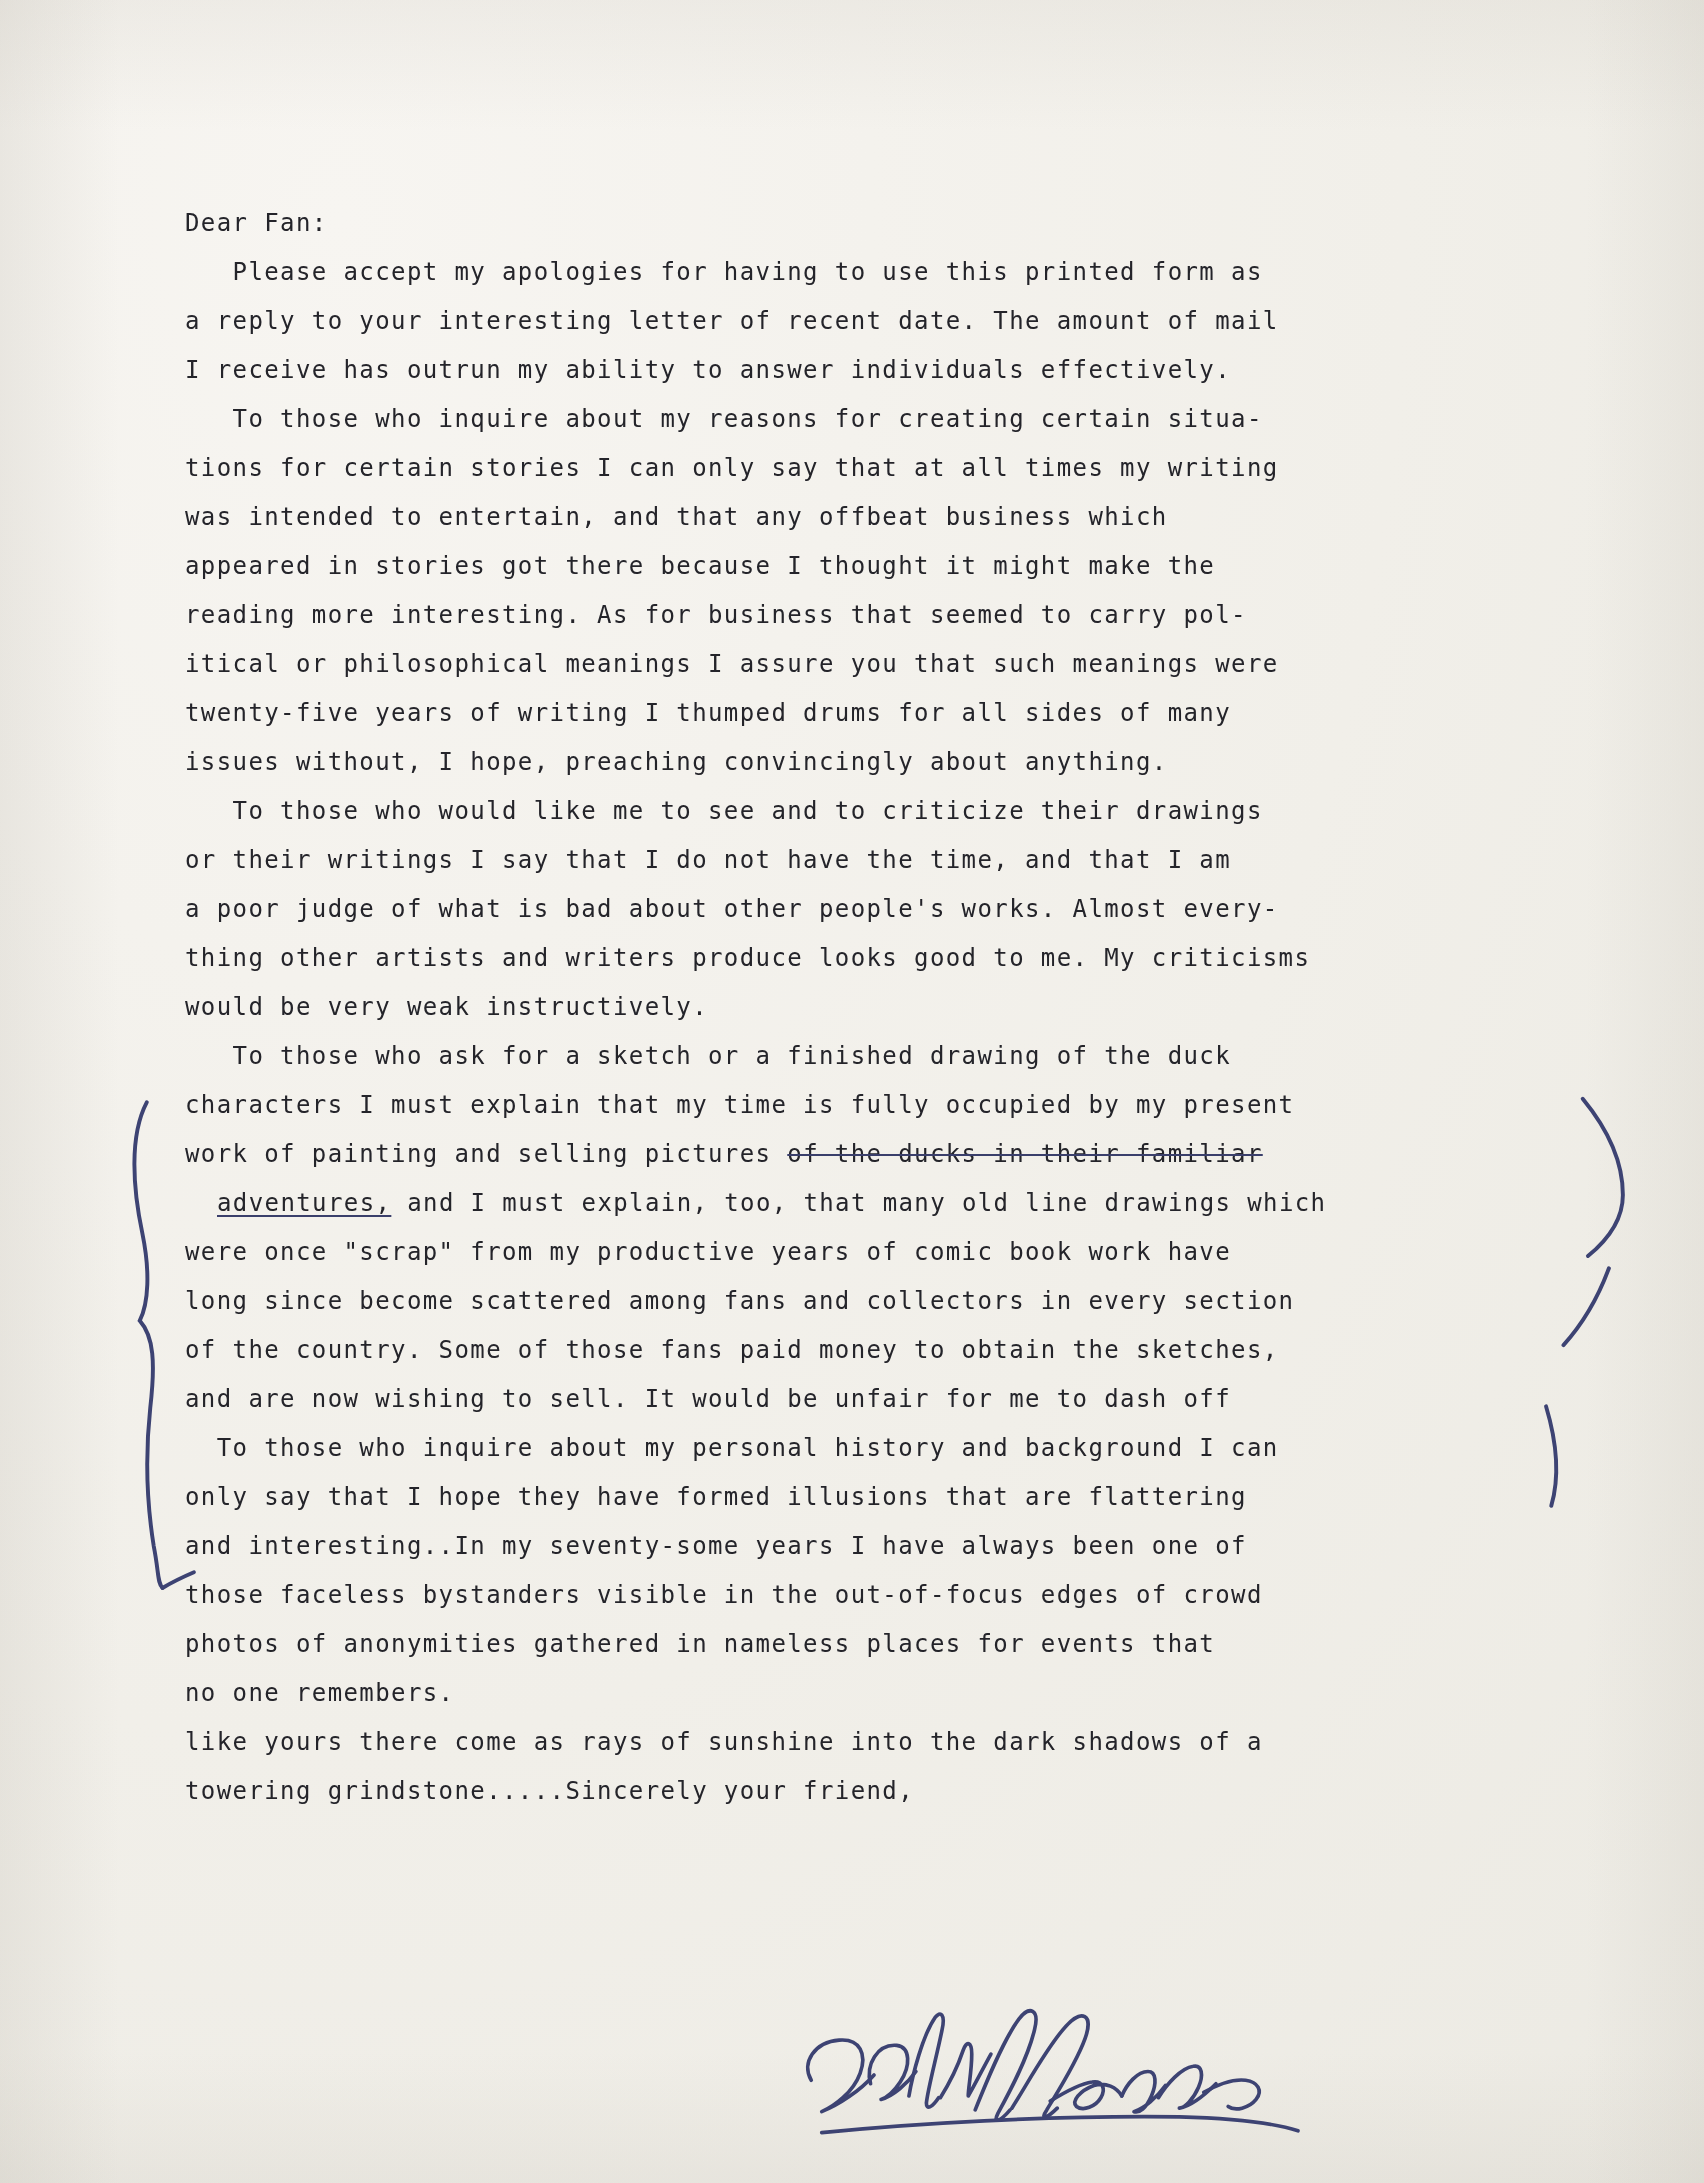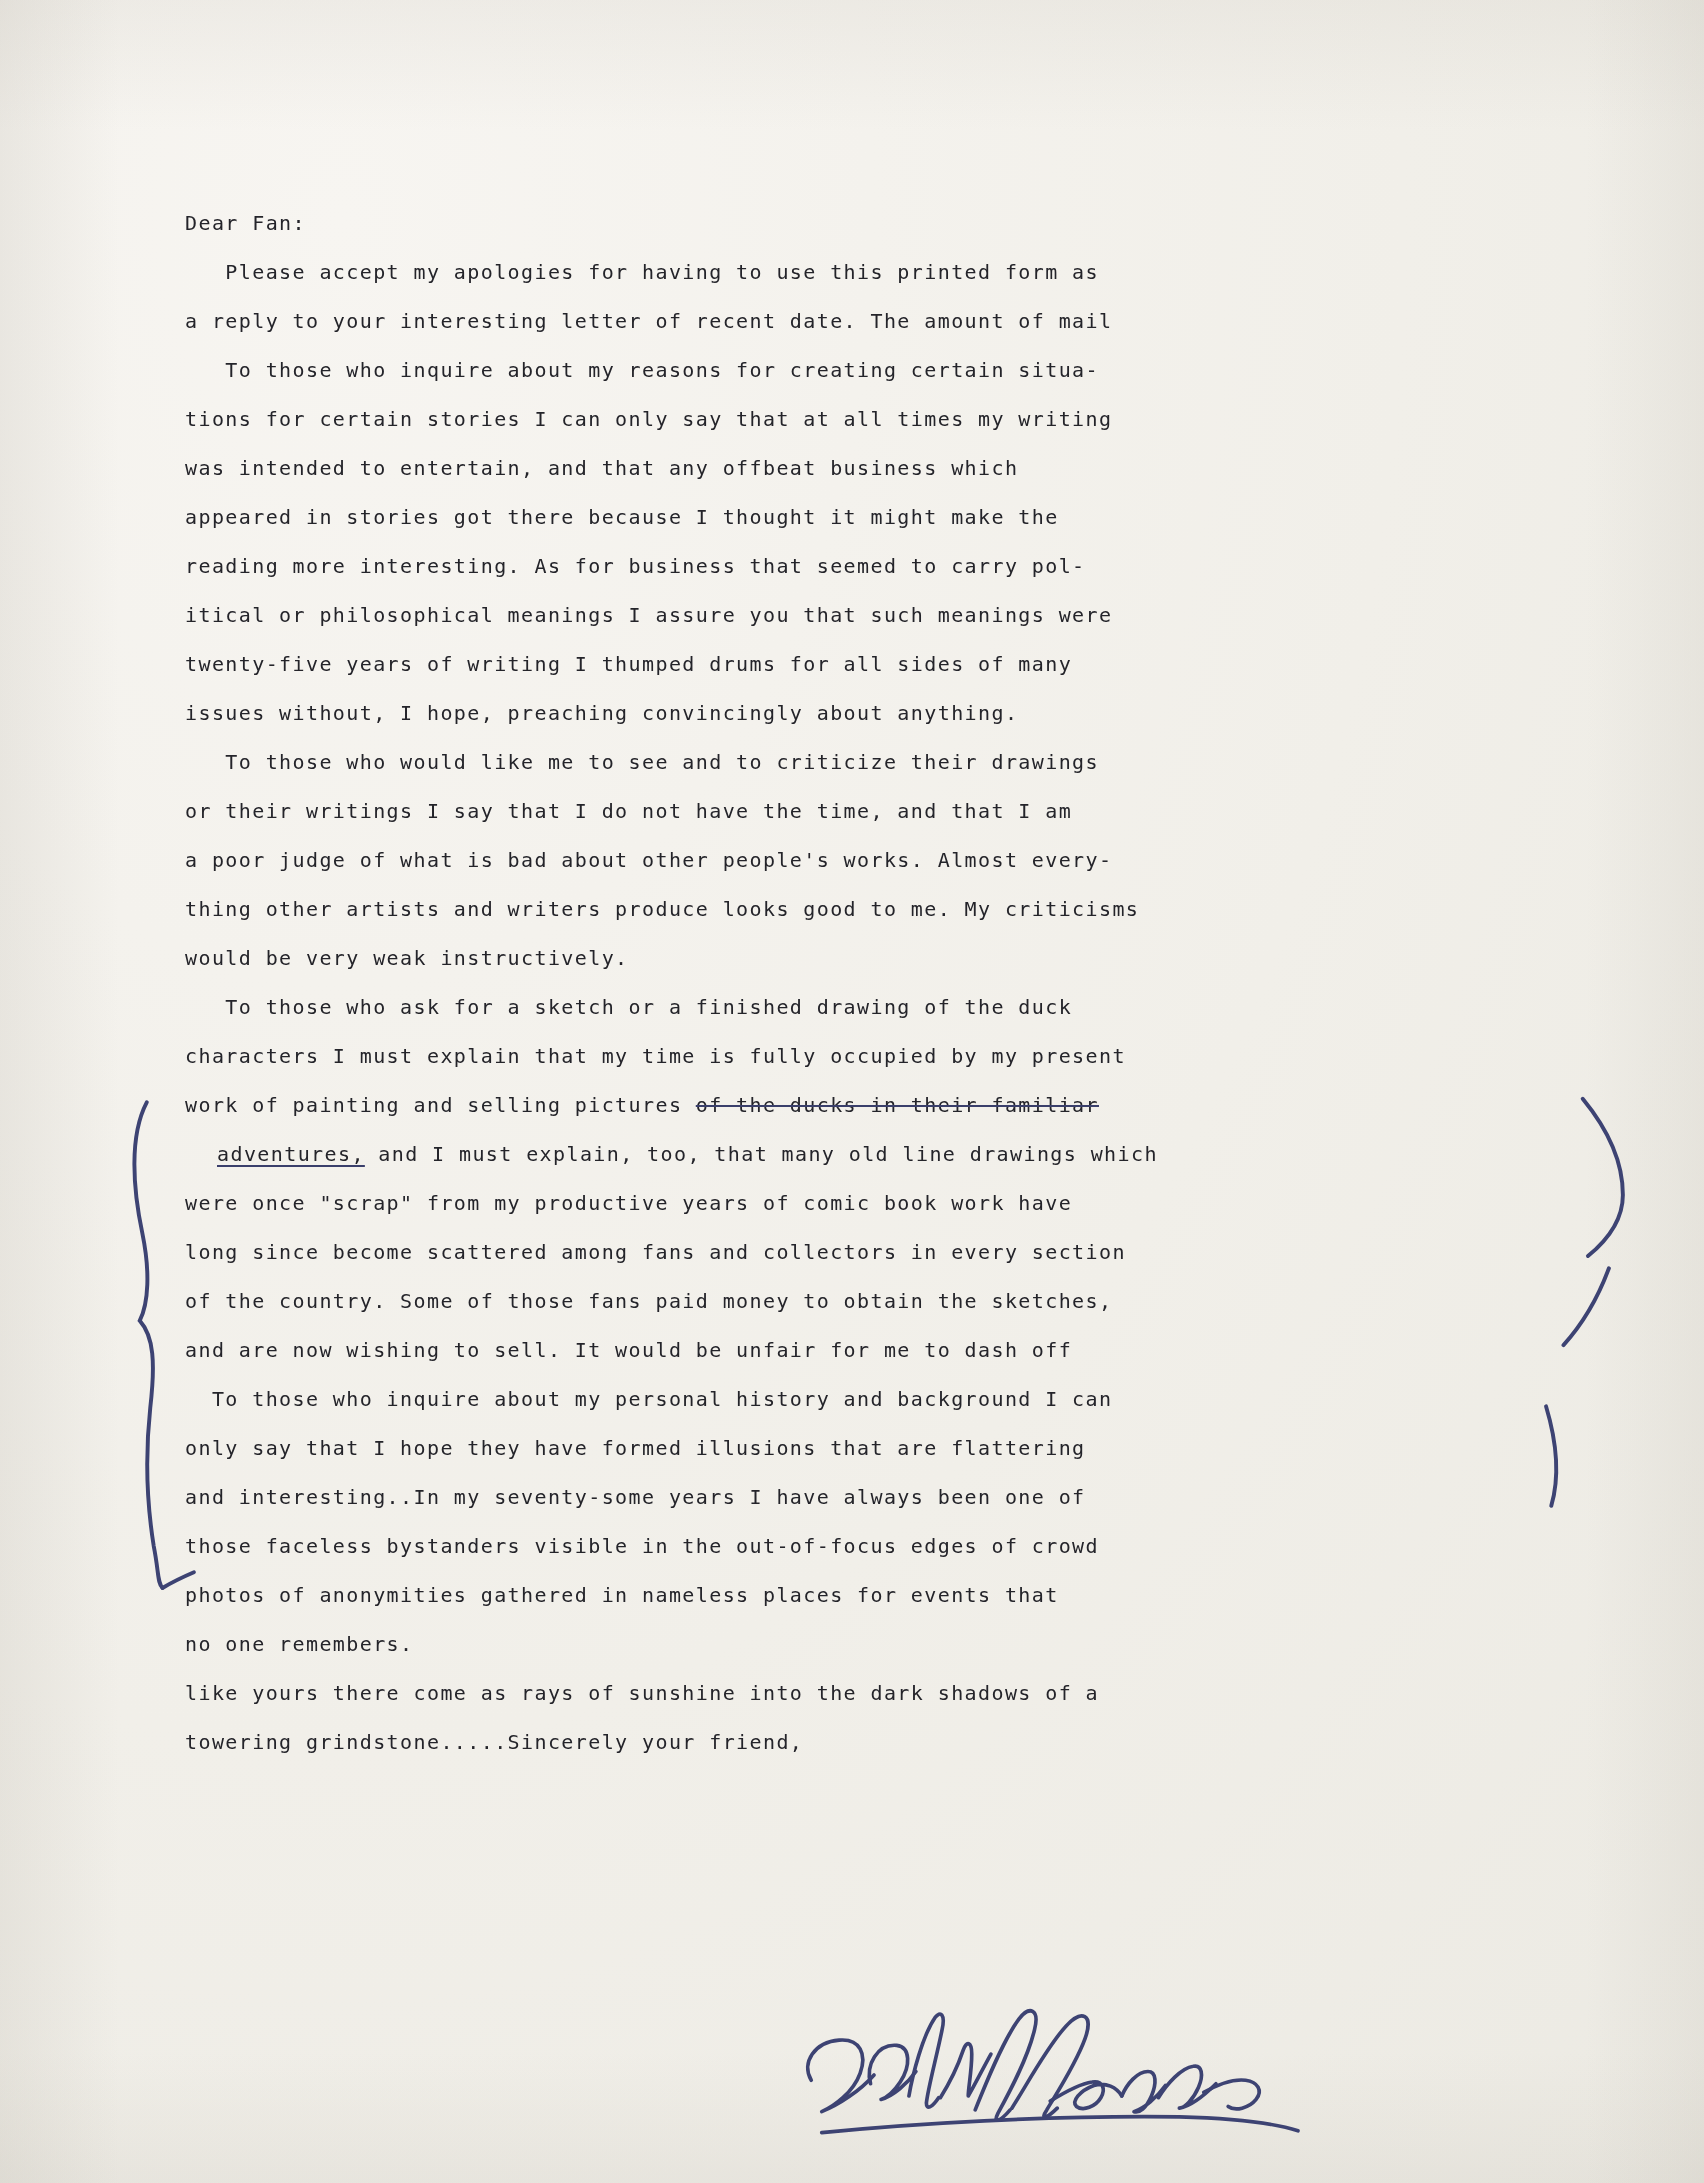--- a/index.html
+++ b/index.html
@@ -26,21 +26,21 @@
       linear-gradient(90deg, rgba(190,185,175,0.22) 0%, rgba(255,255,255,0) 7%, rgba(255,255,255,0) 93%, rgba(190,185,175,0.18) 100%),
       linear-gradient(180deg, rgba(200,195,185,0.18) 0%, rgba(255,255,255,0) 6%, rgba(255,255,255,0) 94%, rgba(198,193,183,0.20) 100%);
   }
   .letter {
     position: absolute;
     left: 185px;
     top: 199px;
     width: 1415px;
   }
   .ln {
-    font-size: 20px;
+    font-size: 24px;
     line-height: 49px;
     letter-spacing: 1.4px;
     color: #24242a;
     white-space: pre;
     font-family: "DejaVu Sans Mono", "Liberation Mono", monospace;
   }
   .strike {
     text-decoration: line-through;
     text-decoration-color: #3a3f6b;
     text-decoration-thickness: 1.7px;
@@ -68,20 +68,21 @@
 </head>
 <body>
 
 <div class="page">
   <div class="paper-grain"></div>
 
   <div class="letter">
     <div class="ln">Dear Fan:</div>
     <div class="ln">   Please accept my apologies for having to use this printed form as</div>
     <div class="ln">a reply to your interesting letter of recent date. The amount of mail</div>
+    <div class="ln">I receive has outrun my ability to answer individuals effectively.</div>
     <div class="ln">   To those who inquire about my reasons for creating certain situa-</div>
     <div class="ln">tions for certain stories I can only say that at all times my writing</div>
     <div class="ln">was intended to entertain, and that any offbeat business which</div>
     <div class="ln">appeared in stories got there because I thought it might make the</div>
     <div class="ln">reading more interesting. As for business that seemed to carry pol-</div>
     <div class="ln">itical or philosophical meanings I assure you that such meanings were</div>
     <div class="ln">twenty-five years of writing I thumped drums for all sides of many</div>
     <div class="ln">issues without, I hope, preaching convincingly about anything.</div>
     <div class="ln">   To those who would like me to see and to criticize their drawings</div>
     <div class="ln">or their writings I say that I do not have the time, and that I am</div>

